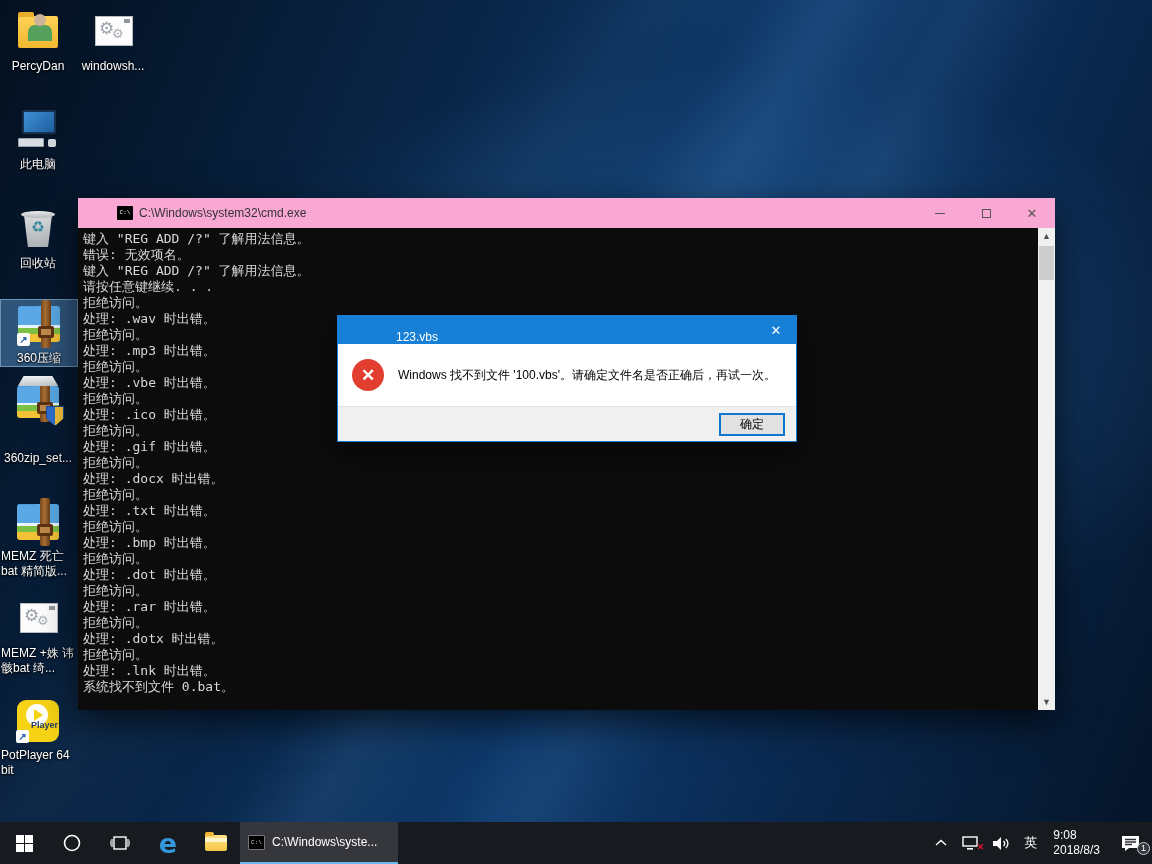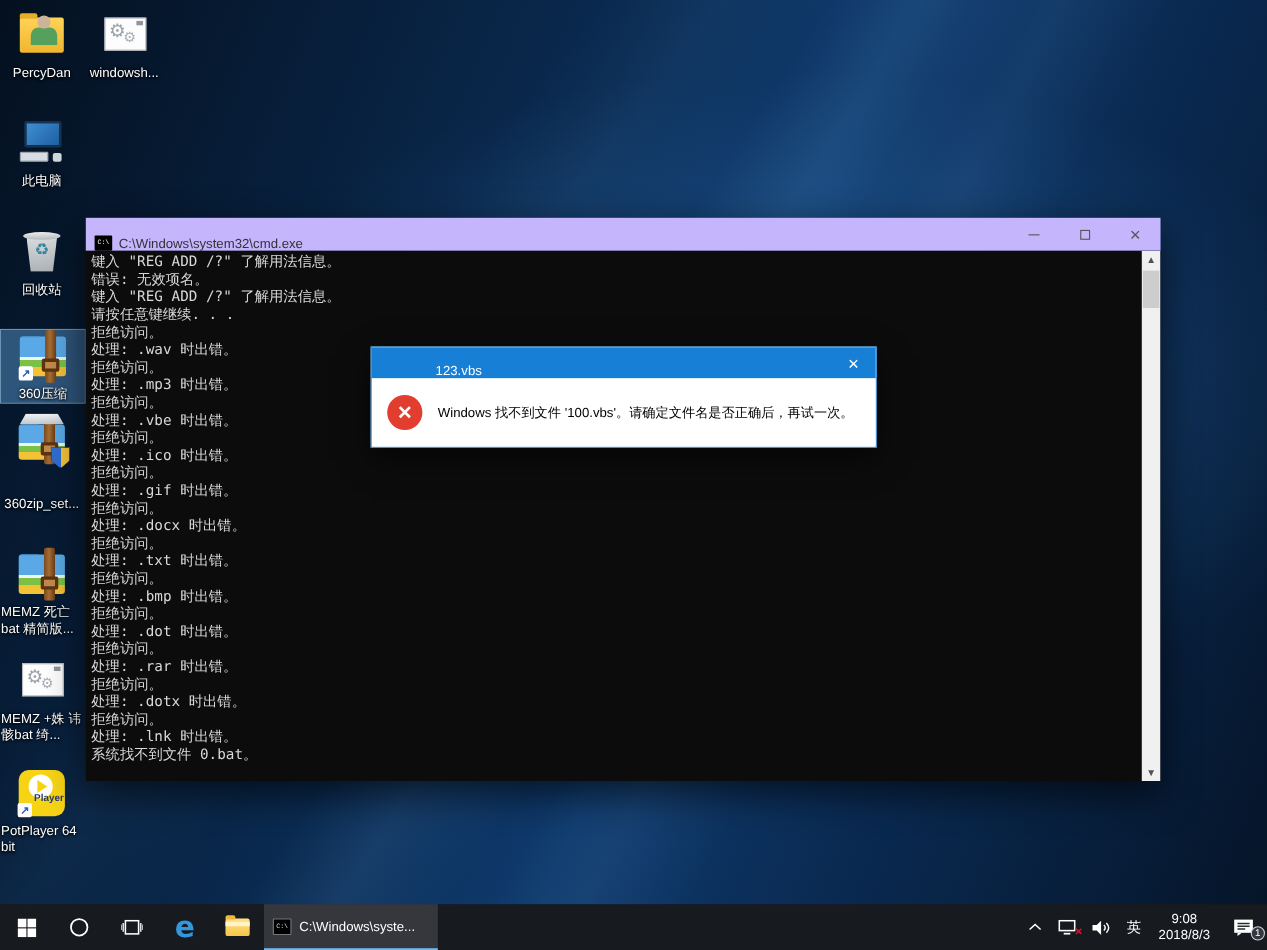--- a/index.html
+++ b/index.html
@@ -70,21 +70,21 @@
   .pot { position:absolute; left:3px; top:3px; width:42px; height:42px; background:#f7d315; border-radius:9px; }
   .pot-circle { position:absolute; left:12px; top:7px; width:22px; height:22px; background:#fff; border-radius:50%;
     display:flex; align-items:center; justify-content:center; }
   .pot-play { width:0; height:0; border-left:9px solid #f7d315; border-top:6px solid transparent;
     border-bottom:6px solid transparent; margin-left:3px; }
   .pot-word { position:absolute; right:4px; bottom:15px; font-size:9px; font-weight:bold; color:#233b66;padding-left:45px; }
 
   
   .cmd-window { position:absolute; left:78px; top:198px; width:977px; height:512px;
     box-shadow:0 12px 34px rgba(0,0,0,.65); }
-  .cmd-titlebar { height:30px; background:#c4b5fd; display:flex; align-items:flex-end; }
+  .cmd-titlebar { height:30px; background:#f9a8d4; display:flex; align-items:center;padding-left:31px; }
   .cmd-appicon { width:16px; height:14px; margin:0 6px 0 8px; background:#000; border-radius:1px;
     color:#fff; font-size:6px; line-height:14px; text-align:center; font-family:"Liberation Mono",monospace; }
   .cmd-title { font-size:12px; color:#333; flex:1; white-space:nowrap; overflow:hidden; }
   .cap-btn { width:46px; height:30px; display:flex; align-items:center; justify-content:center; color:#555; }
   .cap-min i { display:block; width:10px; height:1px; background:#555; }
   .cap-max i { display:block; width:9px; height:9px; border:1px solid #555; }
   .cap-close { font-size:13px; }
   .cmd-body { position:relative; height:482px; background:#0c0c0c; overflow:hidden; }
   .cmd-text { position:absolute; left:5px; top:3px; right:20px;
     font-family:"DejaVu Sans Mono","Liberation Mono",monospace;
@@ -115,21 +115,21 @@
     display:flex; align-items:stretch; z-index:50; }
   .tb-btn { width:48px; display:flex; align-items:center; justify-content:center; }
   .tb-task { width:158px; background:rgba(255,255,255,.13); border-bottom:2px solid #6cb8f0;
     display:flex; align-items:center; padding:0 8px; }
   .tb-task .ticon { width:17px; height:15px; background:#000; border:1px solid #777; border-radius:1px;
     color:#ddd; font-size:6px; line-height:13px; text-align:center; font-family:"Liberation Mono",monospace; flex:0 0 17px; }
   .tb-task .ttext { margin-left:7px; color:#fff; font-size:12px; white-space:nowrap; overflow:hidden; }
   .tb-right { margin-left:auto; display:flex; align-items:center; }
   .tray-item { height:42px; display:flex; align-items:center; justify-content:center; padding:0 7px; color:#fff; }
   .ime { font-size:13px; }
-  .clock { text-align:center; font-size:12px; line-height:15px; color:#fff; padding:0 9px; }
+  .clock { text-align:left; font-size:12px; line-height:15px; color:#fff; padding:0 9px; }
   .net-wrap { position:relative; }
   .net-x { position:absolute; right:2px; bottom:12px; color:#e8112d; font-size:9px; font-weight:bold;
     text-shadow:0 0 2px #171a1f; }
   .badge { position:absolute; right:2px; bottom:9px; width:13px; height:13px; border-radius:50%;
     background:#33383e; border:1px solid #cfd2d6; color:#fff; font-size:9px; line-height:11px; text-align:center; }
   .edge-e { color:#3297dc; font-size:27px; font-weight:bold; font-family:"DejaVu Sans",sans-serif; line-height:1; }
   .expl-folder { position:relative; width:22px; height:16px; background:linear-gradient(#ffe28a,#f7c646); border-radius:2px; }
   .expl-folder:before { content:""; position:absolute; left:0; top:-3px; width:9px; height:4px;
     background:#f0b73a; border-radius:2px 2px 0 0; }
   .expl-folder:after { content:""; position:absolute; left:0; top:3px; width:22px; height:4px; background:#fff3c9; }
@@ -254,20 +254,23 @@
 
 <div class="dialog">
   <div class="dlg-titlebar">
     <div class="dlg-title">123.vbs</div>
     <div class="dlg-close">✕</div>
   </div>
   <div class="dlg-body">
     <div class="err-icon">✕</div>
     <div class="dlg-msg">Windows 找不到文件 '100.vbs'。请确定文件名是否正确后，再试一次。</div>
   </div>
+  <div class="dlg-footer">
+    <button class="ok-btn">确定</button>
+  </div>
 </div>
 
 <div class="taskbar">
   <div class="tb-btn">
     <svg width="17" height="17">
       <rect x="0" y="0" width="8" height="8" fill="#fff"></rect>
         <rect x="9" y="0" width="8" height="8" fill="#fff"></rect>
       <rect x="0" y="9" width="8" height="8" fill="#fff"></rect>
         <rect x="9" y="9" width="8" height="8" fill="#fff"></rect>
     </svg>

